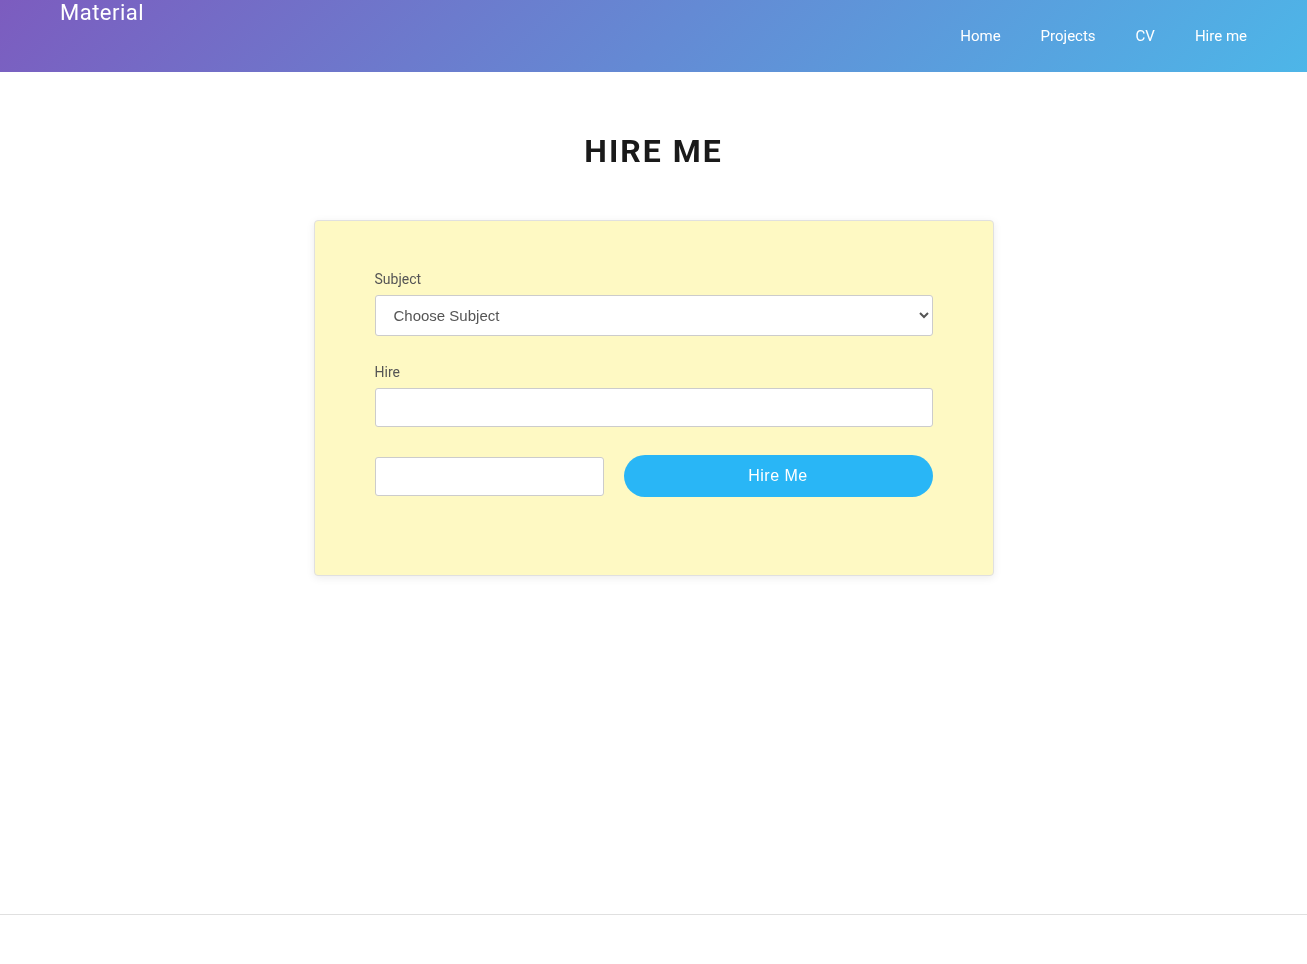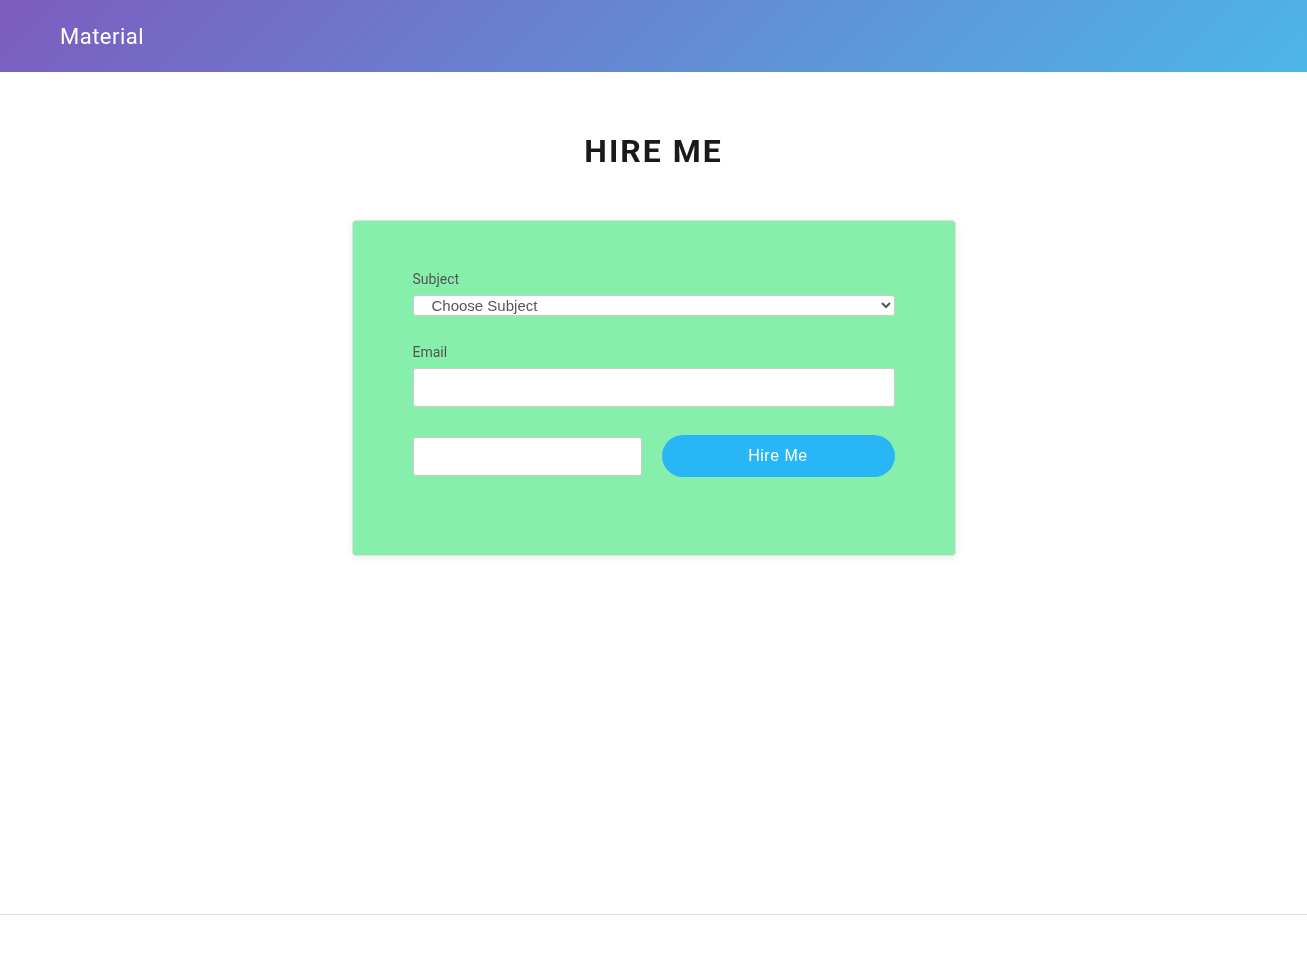--- a/index.html
+++ b/index.html
@@ -15,21 +15,20 @@
       display: flex;
       flex-direction: column;
     }
 
     
     header {
       background: linear-gradient(135deg, #7c5cbf 0%, #4db6e8 100%);
       padding: 0 60px;
       height: 72px;
       display: flex;
-      align-items: center;
       justify-content: space-between;
     }
 
     .brand {
       color: white;
       font-size: 22px;
       font-weight: 400;
       letter-spacing: 0.5px;
     }
 
@@ -60,44 +59,44 @@
     .page-title {
       font-size: 32px;
       font-weight: 700;
       color: #1a1a1a;
       letter-spacing: 2px;
       margin-bottom: 50px;
     }
 
     
     .form-card {
-      background: #86efac;
+      background: #fef9c3;
       border: 1px solid #e0e0e0;
       border-radius: 4px;
       box-shadow: 0 2px 8px rgba(0,0,0,0.08);
       padding: 50px 60px;
-      width: 604px;
+      width: 680px;
       max-width: 100%;
     }
 
     .form-group {
       margin-bottom: 28px;
     }
 
     .form-label {
       display: block;
       font-size: 14px;
       color: #555;
       margin-bottom: 8px;
       font-weight: 400;
     }
 
     .form-select {
       width: 100%;
-      padding: 0 14px;
+      padding: 10px 14px;
       border: 1px solid #ccc;
       border-radius: 3px;
       font-size: 15px;
       color: #555;
       background-color: #fff;
       appearance: auto;
       cursor: pointer;
       outline: none;
     }
 
@@ -160,35 +159,41 @@
       border-top: 1px solid #e0e0e0;
       height: 50px;
       background: #fff;
     }
   </style>
 </head>
 <body>
 
 <header>
   <span class="brand">Material</span>
+  <nav>
+    <a>Home</a>
+    <a>Projects</a>
+    <a>CV</a>
+    <a>Hire me</a>
+  </nav>
 </header>
 
 <main>
   <h1 class="page-title">HIRE ME</h1>
 
   <div class="form-card">
 
     <div class="form-group">
       <label class="form-label">Subject</label>
       <select class="form-select">
       <option value="Choose Subject">Choose Subject</option><option value="Freelance Project">Freelance Project</option><option value="Full-time Job">Full-time Job</option><option value="Consultation">Consultation</option><option value="Other">Other</option></select>
     </div>
 
     <div class="form-group">
-      <label class="form-label">Email</label>
+      <label class="form-label">Hire</label>
       <input type="email" class="form-input" style="">
     </div>
 
 
     <div class="form-group">
       <div class="form-bottom-row">
         <input type="text" class="date-input" style="">
         <button class="submit-btn">Hire Me</button>
       </div>
     </div>

